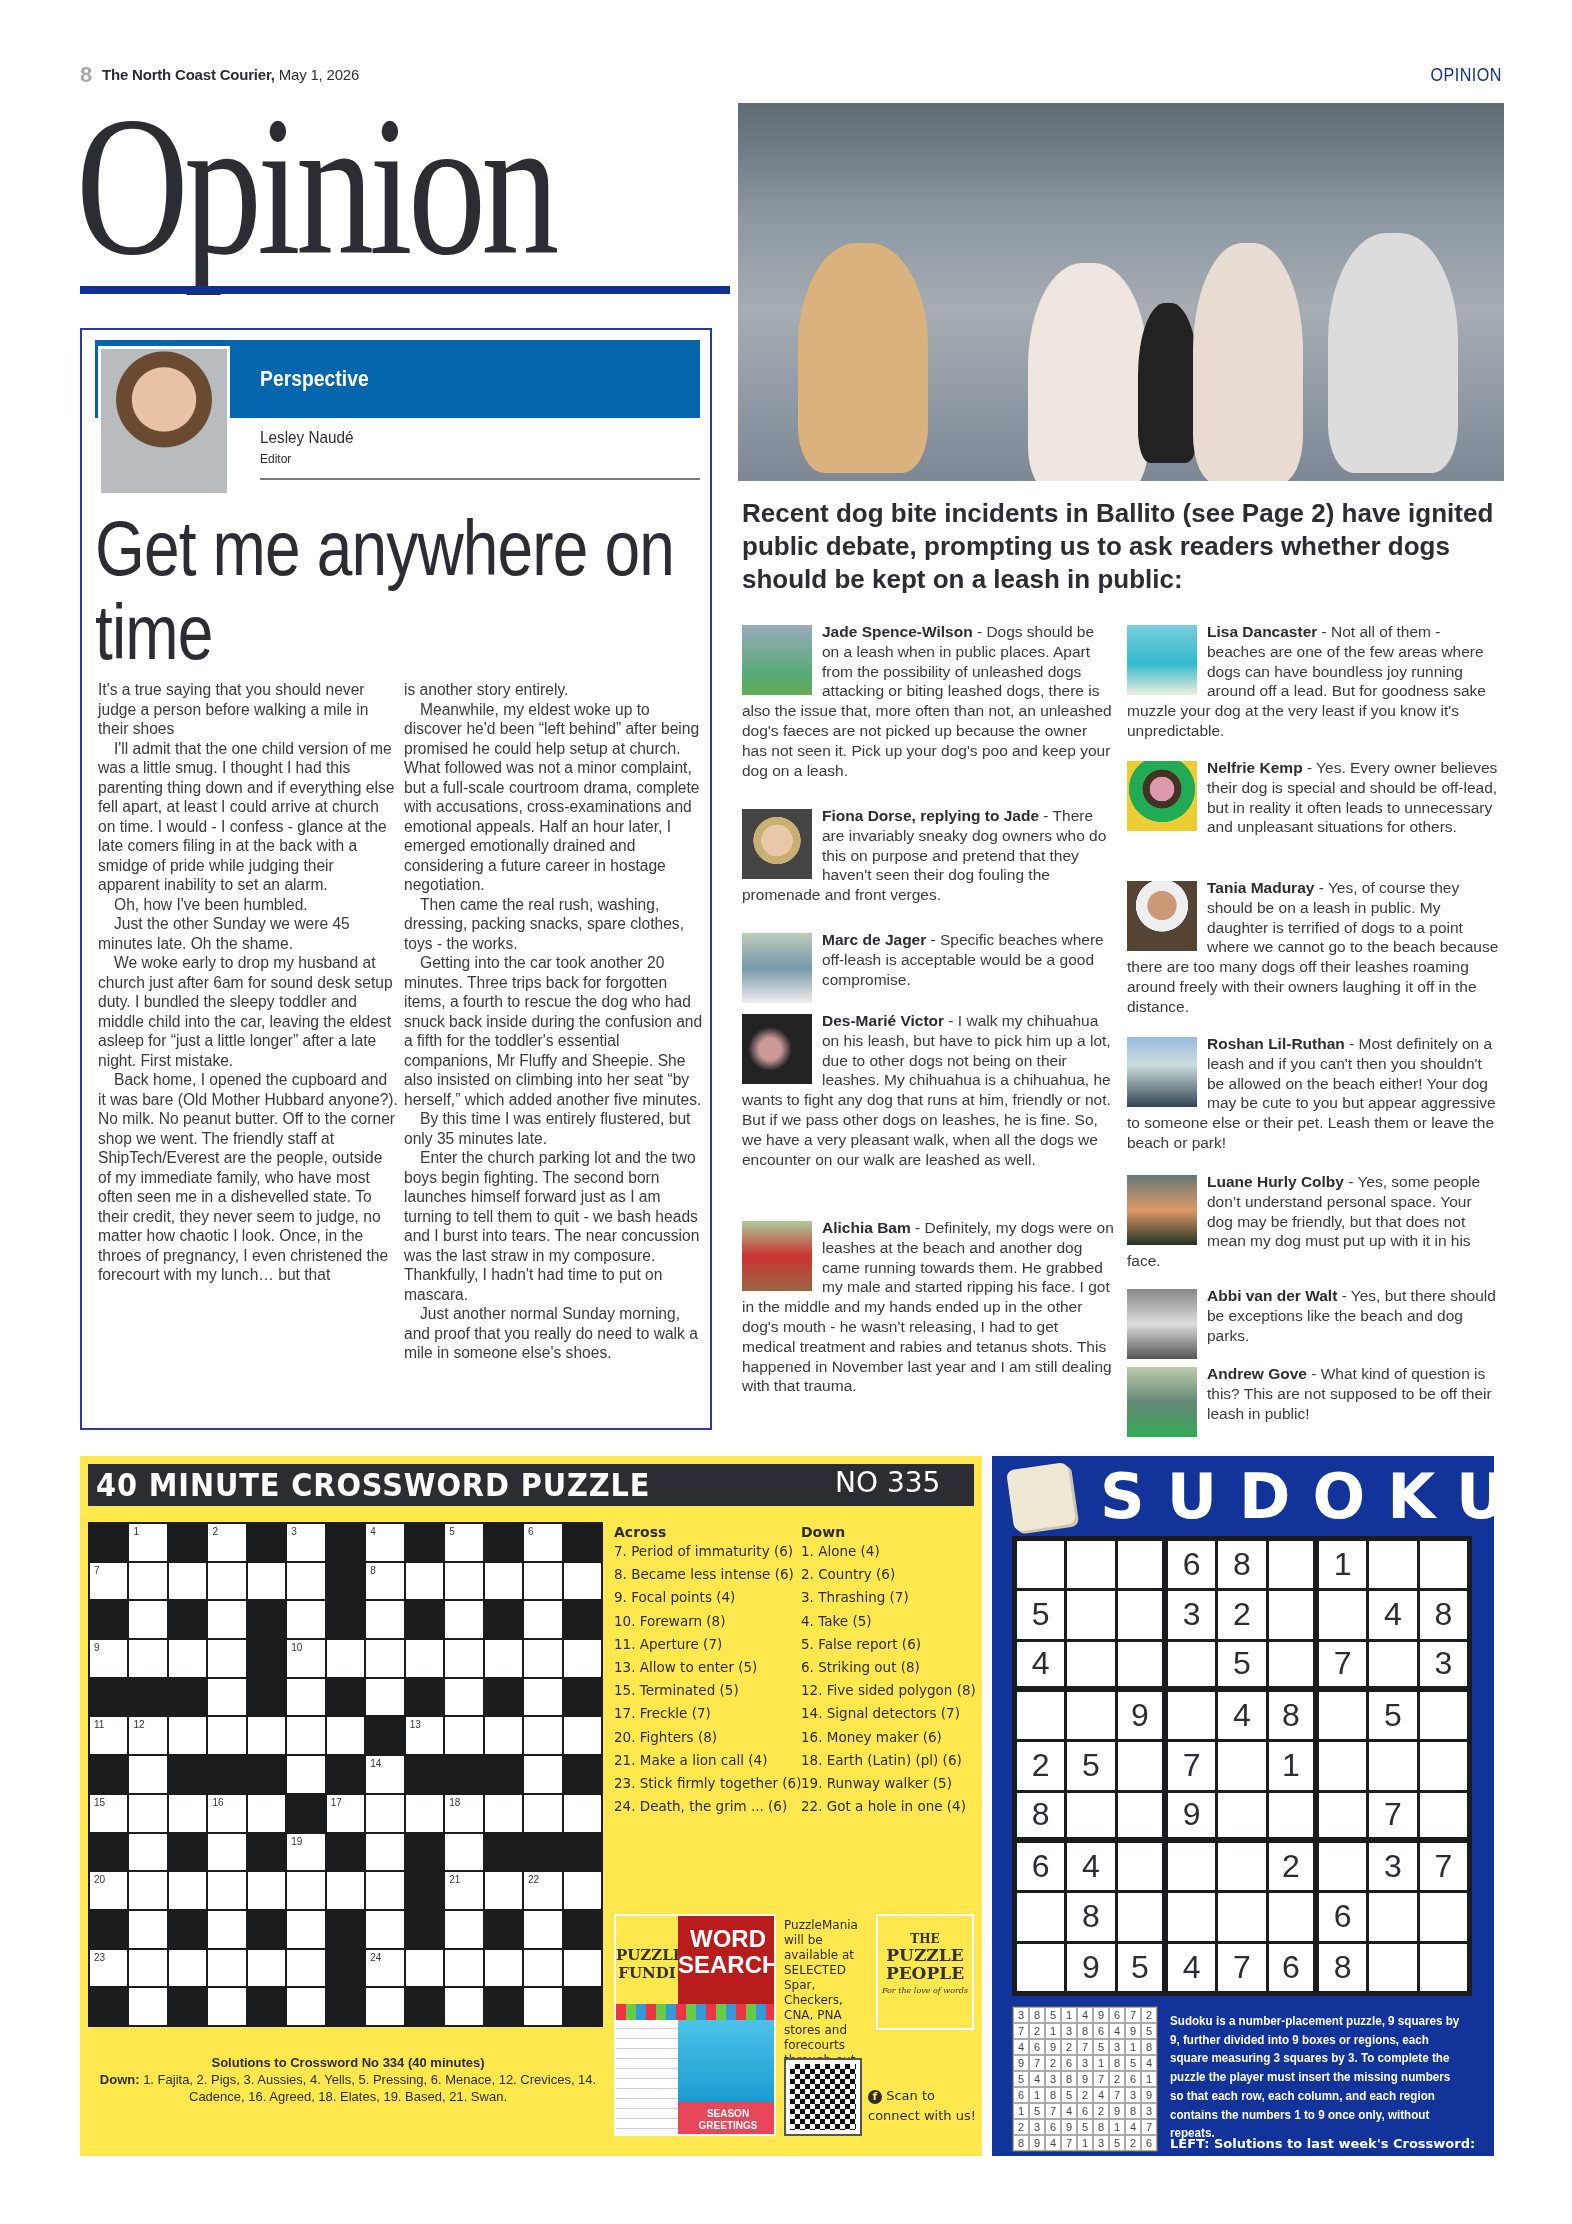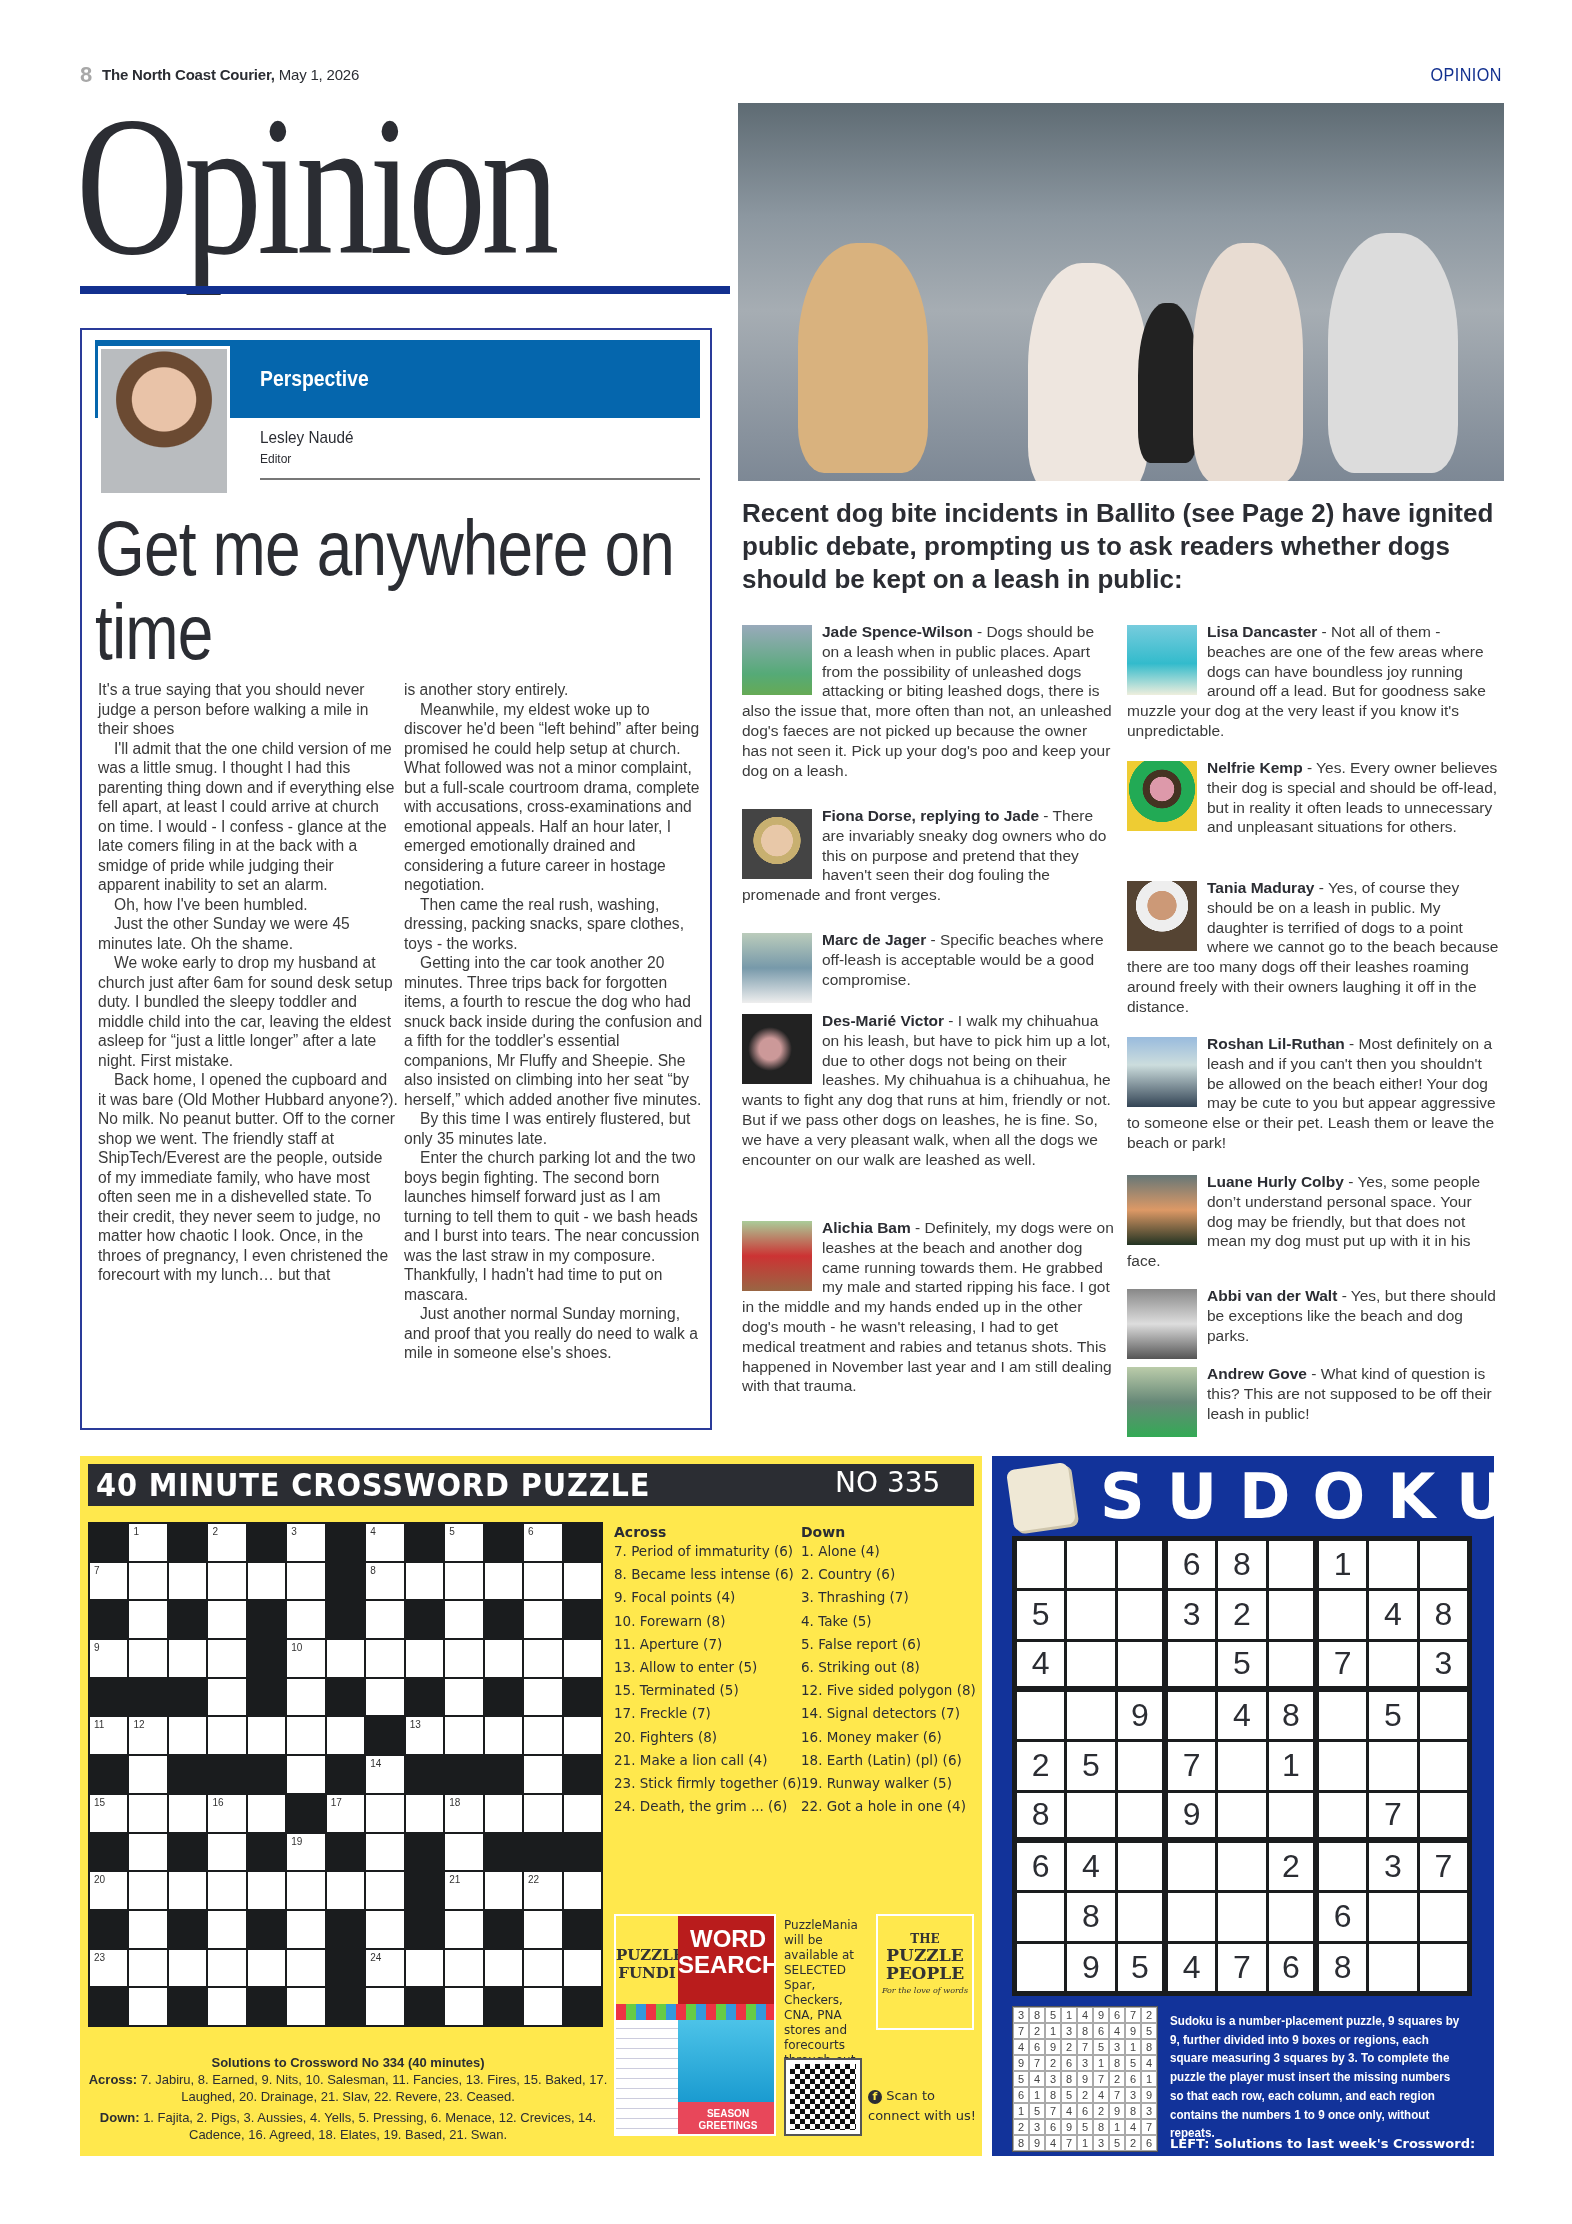--- a/index.html
+++ b/index.html
@@ -420,21 +420,20 @@
       <div class="clue">14. Signal detectors (7)</div>
       <div class="clue">16. Money maker (6)</div>
       <div class="clue">18. Earth (Latin) (pl) (6)</div>
       <div class="clue">19. Runway walker (5)</div>
       <div class="clue">22. Got a hole in one (4)</div>
     </div>
 </div>
 
 <div class="abs sol">
   <div style="font-weight:bold;">Solutions to Crossword No 334 (40 minutes)</div>
-  <div style="margin-bottom:4px;"><b>Across:</b><span> 7. Jabiru, 8. Earned, 9. Nits, 10. Salesman, 11. Fancies, 13. Fires, 15. Baked, 17. Laughed, 20. Drainage, 21. Slav, 22. Revere, 23. Ceased.</span></div>
   <div><b>Down:</b><span> 1. Fajita, 2. Pigs, 3. Aussies, 4. Yells, 5. Pressing, 6. Menace, 12. Crevices, 14. Cadence, 16. Agreed, 18. Elates, 19. Based, 21. Swan.</span></div>
 </div>
 
 <div class="abs ad-book">
   <div style="position:absolute;left:0;top:0;width:62px;height:96px;background:#ffe84d;text-align:center;font-family:'DejaVu Serif',serif;font-size:15px;font-weight:bold;padding-top:30px;color:#333;">PUZZLE FUNDI</div>
   <div style="position:absolute;left:62px;top:0;width:100px;height:88px;background:#b91c1c;color:#fff;font-weight:bold;font-size:24px;line-height:26px;text-align:center;padding-top:10px;">
     <div>WORD</div>
     <div>SEARCH</div>
   </div>
   <div style="position:absolute;left:0;top:88px;width:162px;height:16px;background:repeating-linear-gradient(90deg,#e34 0 10px,#6c4 10px 20px,#39d 20px 30px);"></div>

